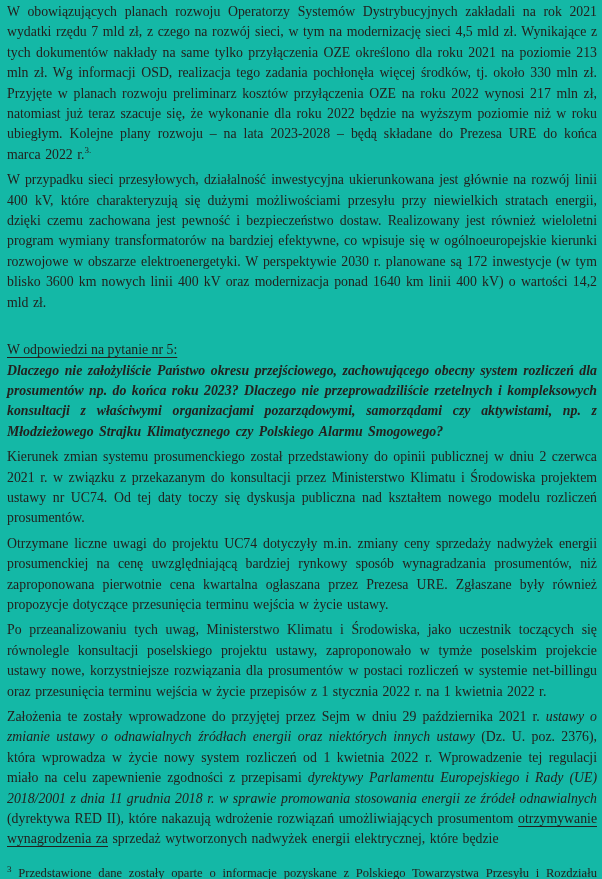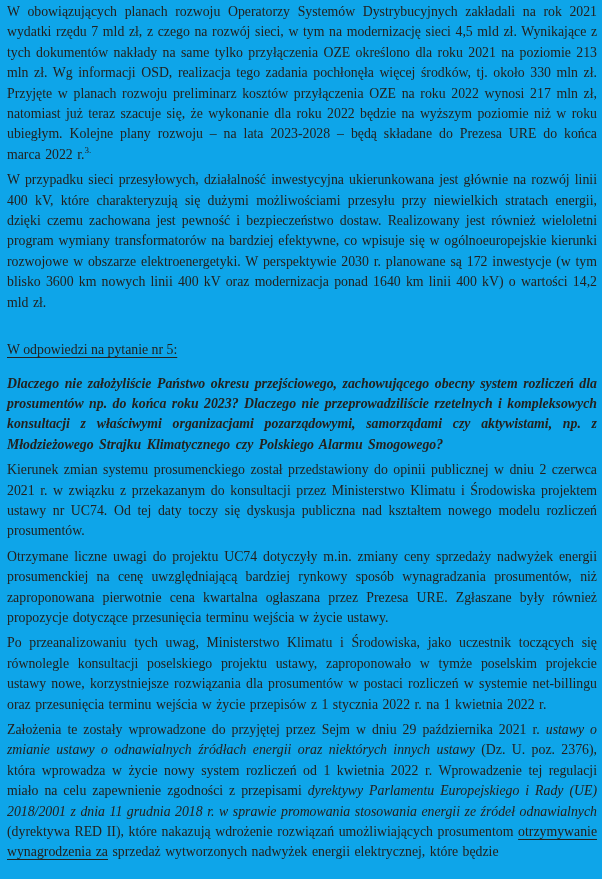--- a/index.html
+++ b/index.html
@@ -4,35 +4,34 @@
 <style>
   * { margin: 0; padding: 0; box-sizing: border-box; }
   html, body { width: 602px; }
   body {
     font-family: "Liberation Serif", "DejaVu Serif", serif;
     background: #ffffff;
   }
   .page {
     width: 602px;
     height: 879px;
-    background: #0ea5e9;
+    background: #14b8a6;
     color: #23211e;
     overflow: hidden;
     padding: 2px 5px 0 7px;
   }
   .body-text {
     font-size: 13.8px;
     line-height: 20.4px;
     text-align: justify;
     word-spacing: 1px;
   }
   p.para { margin: 0 0 5px 0; }
   .section-heading {
     margin-top: 27px;
-    margin-bottom: 13px;
     font-size: 13.8px;
     line-height: 20.4px;
     font-weight: normal;
     text-decoration: underline;
     text-underline-offset: 3px;
   }
   .question { font-style: italic; word-spacing: 2px; font-weight: bold; }
   .seg-italic { font-style: italic; }
   .seg-underline { text-decoration: underline; text-underline-offset: 3px; }
   sup.fnref {

